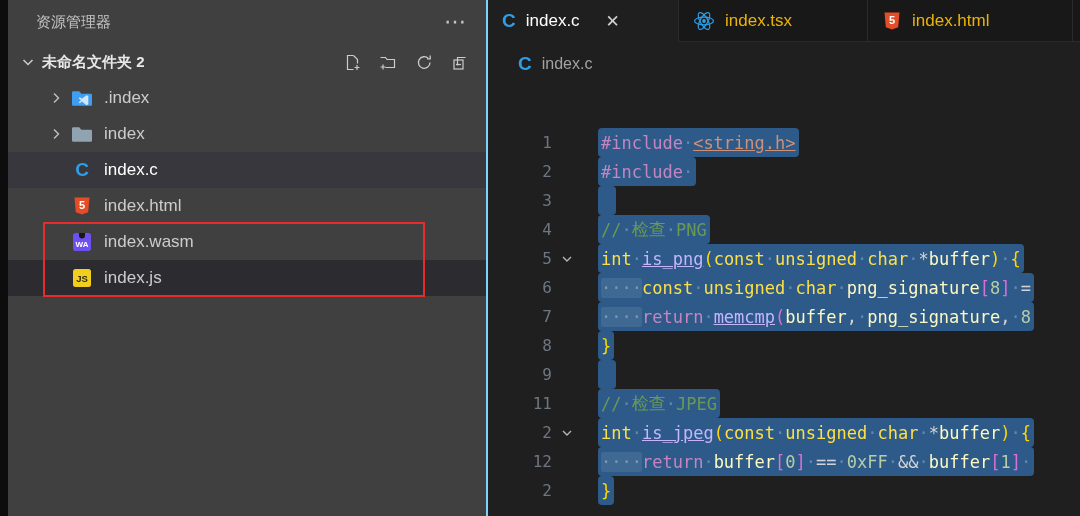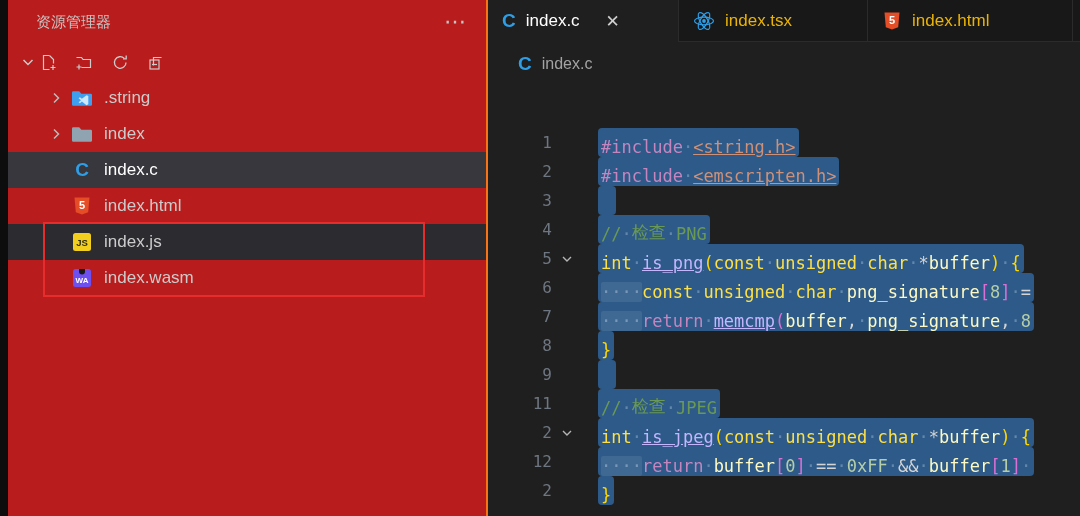--- a/index.html
+++ b/index.html
@@ -2,22 +2,22 @@
 <html><head>
 <meta charset="utf-8">
 <style>
   * { margin:0; padding:0; box-sizing:border-box; }
   html,body { width:1080px; height:516px; overflow:hidden; background:#1f1f1f;
     font-family:"Liberation Sans", sans-serif; }
   .app { position:relative; width:1080px; height:516px; display:flex; }
 
   
   .rail { width:8px; height:100%; background:#0d0d0d; flex:0 0 auto; }
-  .sidebar { width:480px; height:100%; background:#b91c1c; color:#cccccc;
-    border-right:2px solid #f97316; flex:0 0 auto; position:relative; }
+  .sidebar { width:480px; height:100%; background:#404040; color:#cccccc;
+    border-right:2px solid #7dd3fc; flex:0 0 auto; position:relative; }
   .sb-header { height:44px; display:flex; align-items:center; padding:0 18px 0 28px; }
   .sb-title { font-size:15px; color:#c5c5c5; flex:1; }
   .sb-menu { font-size:22px; color:#c5c5c5; letter-spacing:2px; cursor:pointer; line-height:10px; }
   .sb-section { height:36px; display:flex; align-items:center; padding:0 14px 0 12px; }
   .sb-sec-label { font-weight:bold; font-size:15px; color:#e8e8e8; margin-left:6px; flex:1; }
   .sb-actions { display:flex; gap:12px; }
   .sb-actions .act { width:24px; height:24px; display:flex; align-items:center;
     justify-content:center; border-radius:4px; cursor:pointer; }
   .tree { position:relative; }
   .row { height:36px; display:flex; align-items:center; font-size:17px; color:#cccccc; cursor:pointer; }
@@ -43,21 +43,21 @@
   .tab-w1 { width:191px; } .tab-w2 { width:189px; } .tab-w3 { width:205px; }
   .breadcrumb { height:44px; display:flex; align-items:center; padding-left:30px; color:#a3a3a3; font-size:16px; cursor:pointer; }
   .breadcrumb .blabel { margin-left:10px; }
 
   
   .code-area { padding-top:42px; font-family:"DejaVu Sans Mono", monospace; font-size:17px; }
   .cl { height:29px; display:flex; align-items:center; white-space:pre; }
   .ln { width:64px; text-align:right; color:#6e7681; flex:0 0 auto; font-size:16px; }
   .fold { width:30px; flex:0 0 auto; display:flex; align-items:center; justify-content:center; cursor:pointer; }
   .code { flex:1; overflow:hidden; padding-left:16px; height:29px; display:flex; align-items:center; }
-  .sel { background:#2d5a88; border-radius:4px; display:inline-flex; align-items:flex-end; height:29px; padding:0 3px; }
+  .sel { background:#2d5a88; border-radius:4px; display:inline-flex; align-items:center; height:29px; padding:0 3px; }
   .sel.empty { width:18px; }
   .pre { color:#c586c0; } .str { color:#ce9178;text-decoration:underline; } .com { color:#6a9955; }
   .kw  { color:#fde047; } .fn  { color:#c4b5fd;text-decoration:underline; } .var { color:#fef9c3; }
   .num { color:#b5cea8; } .op  { color:#d4d4d4; }
   .b1  { color:#ffd700; } .b2  { color:#da70d6; }
   .ws  { color:rgba(205,225,245,0.33); }
   .wsh { color:rgba(205,225,245,0.40); background:rgba(255,255,255,0.09); border-radius:2px; }
   svg { display:block; }
 </style>
 </head>
@@ -70,20 +70,21 @@
     <div class="sb-header">
       <span class="sb-title">资源管理器</span>
       <span class="sb-menu">⋯</span>
     </div>
     <div class="sb-section">
       <span>
         <svg width="16" height="16" viewBox="0 0 16 16">
             <path d="M3.5 6l4.5 4.5L12.5 6" fill="none" stroke="#cccccc" stroke-width="1.5"></path>
           </svg>
       </span>
+      <span class="sb-sec-label">未命名文件夹 2</span>
       <span class="sb-actions">
           <span class="act">
             <svg width="17" height="17" viewBox="0 0 17 17">
               <g fill="none" stroke="#cccccc" stroke-width="1.2">
                 <path d="M9.5 1.5H3.5v14h6"></path>
                 <path d="M9.5 1.5L13.5 5.5v4"></path>
                 <path d="M13 11v5M10.5 13.5h5"></path>
               </g>
             </svg>
           </span>
@@ -120,21 +121,21 @@
             <svg width="16" height="16" viewBox="0 0 16 16">
               <path d="M6 3.5L10.5 8 6 12.5" fill="none" stroke="#bbbbbb" stroke-width="1.5"></path>
             </svg>
           </span>
           <span class="ficon">
             <svg width="22" height="18" viewBox="0 0 22 18">
               <path d="M1 3.5a1.2 1.2 0 0 1 1.2-1.2h6l2.2 2.4h9.4A1.2 1.2 0 0 1 21 5.9v9.6a1.2 1.2 0 0 1-1.2 1.2H2.2A1.2 1.2 0 0 1 1 15.5z" fill="#3f9ef0"></path>
               <path d="M15.5 6.2l-4.6 3.6-2-1.6-1.3 1 2.4 2-2.4 2 1.3 1 2-1.6 4.6 3.6 1.8-.9V7.1z" fill="#cfe7fb"></path>
             </svg>
           </span>
-          <span class="flabel">.string</span>
+          <span class="flabel">.index</span>
         </div>
         <div class="row">
           <span class="chev">
             <svg width="16" height="16" viewBox="0 0 16 16">
               <path d="M6 3.5L10.5 8 6 12.5" fill="none" stroke="#bbbbbb" stroke-width="1.5"></path>
             </svg>
           </span>
           <span class="ficon">
             <svg width="22" height="18" viewBox="0 0 22 18">
               <path d="M1 3.5a1.2 1.2 0 0 1 1.2-1.2h6l2.2 2.4h9.4A1.2 1.2 0 0 1 21 5.9v9.6a1.2 1.2 0 0 1-1.2 1.2H2.2A1.2 1.2 0 0 1 1 15.5z" fill="#8fa3b0"></path>
@@ -152,40 +153,40 @@
         <div class="row">
           <span class="no-chev"></span>
           <span class="ficon">
             <svg width="20" height="20" viewBox="0 0 20 20">
               <path d="M2.5 1.5h15L16.2 16.3 10 18.5 3.8 16.3z" fill="#e44d26"></path>
               <text x="10" y="13.3" font-size="11" font-weight="bold" fill="#ffffff" text-anchor="middle" font-family="Liberation Sans,sans-serif">5</text>
             </svg>
           </span>
           <span class="flabel">index.html</span>
         </div>
-        <div class="row hovered">
-          <span class="no-chev"></span>
-          <span class="ficon">
-            <svg width="20" height="20" viewBox="0 0 20 20">
-              <rect x="1" y="1" width="18" height="18" rx="2.5" fill="#f2cf1e"></rect>
-              <text x="10" y="14" font-size="9.5" font-weight="bold" fill="#2b2b12" text-anchor="middle" font-family="Liberation Sans,sans-serif">JS</text>
-            </svg>
-          </span>
-          <span class="flabel">index.js</span>
-        </div>
         <div class="row">
           <span class="no-chev"></span>
           <span class="ficon">
             <svg width="20" height="20" viewBox="0 0 20 20">
               <rect x="1" y="1" width="18" height="18" rx="2.5" fill="#6e4ff0"></rect>
               <path d="M7 1h6v2.6a3 3 0 0 1-6 0z" fill="#181818"></path>
               <text x="10" y="15" font-size="8" font-weight="bold" fill="#ffffff" text-anchor="middle" font-family="Liberation Sans,sans-serif">WA</text>
             </svg>
           </span>
           <span class="flabel">index.wasm</span>
+        </div>
+        <div class="row hovered">
+          <span class="no-chev"></span>
+          <span class="ficon">
+            <svg width="20" height="20" viewBox="0 0 20 20">
+              <rect x="1" y="1" width="18" height="18" rx="2.5" fill="#f2cf1e"></rect>
+              <text x="10" y="14" font-size="9.5" font-weight="bold" fill="#2b2b12" text-anchor="middle" font-family="Liberation Sans,sans-serif">JS</text>
+            </svg>
+          </span>
+          <span class="flabel">index.js</span>
         </div>
       </div>
     <div class="red-annotation"></div>
   </div>
 
   <div class="editor-col">
     <div class="tabbar">
         <div class="tab tab-w1 active">
           <span><span class="icon-c">C</span></span>
           <span class="tlabel">index.c</span>
@@ -213,21 +214,21 @@
           </span>
           <span class="tlabel">index.html</span>
         </div>
       </div>
     <div class="breadcrumb">
       <span class="icon-c">C</span>
       <span class="blabel">index.c</span>
     </div>
     <div class="code-area">
         <div class="cl"><span class="ln">1</span><span class="fold"></span><span class="code"><span class="sel"><span class="pre">#include</span><span class="ws">·</span><span class="str">&lt;string.h&gt;</span></span></span></div>
-        <div class="cl"><span class="ln">2</span><span class="fold"></span><span class="code"><span class="sel"><span class="pre">#include</span><span class="ws">·</span><span class="str">&lt;emscripten.h&gt;</span></span></span></div>
+        <div class="cl"><span class="ln">2</span><span class="fold"></span><span class="code"><span class="sel"><span class="pre">#include</span><span class="ws">·</span></span></span></div>
         <div class="cl"><span class="ln">3</span><span class="fold"></span><span class="code"><span class="sel empty"></span></span></div>
         <div class="cl"><span class="ln">4</span><span class="fold"></span><span class="code"><span class="sel"><span class="com">//</span><span class="ws">·</span><span class="com">检查</span><span class="ws">·</span><span class="com">PNG</span></span></span></div>
         <div class="cl"><span class="ln">5</span><span class="fold"><svg width="14" height="14" viewBox="0 0 14 14">
               <path d="M3 5l4 4 4-4" fill="none" stroke="#b5b5b5" stroke-width="1.4"></path>
             </svg></span><span class="code"><span class="sel"><span class="kw">int</span><span class="ws">·</span><span class="fn">is_png</span><span class="b1">(</span><span class="kw">const</span><span class="ws">·</span><span class="kw">unsigned</span><span class="ws">·</span><span class="kw">char</span><span class="ws">·</span><span class="op">*</span><span class="var">buffer</span><span class="b1">)</span><span class="ws">·</span><span class="b1">{</span></span></span></div>
         <div class="cl"><span class="ln">6</span><span class="fold"></span><span class="code"><span class="sel"><span class="wsh">····</span><span class="kw">const</span><span class="ws">·</span><span class="kw">unsigned</span><span class="ws">·</span><span class="kw">char</span><span class="ws">·</span><span class="var">png_signature</span><span class="b2">[</span><span class="num">8</span><span class="b2">]</span><span class="ws">·</span><span class="op">=</span></span></span></div>
         <div class="cl"><span class="ln">7</span><span class="fold"></span><span class="code"><span class="sel"><span class="wsh">····</span><span class="pre">return</span><span class="ws">·</span><span class="fn">memcmp</span><span class="b2">(</span><span class="var">buffer</span><span class="op">,</span><span class="ws">·</span><span class="var">png_signature</span><span class="op">,</span><span class="ws">·</span><span class="num">8</span></span></span></div>
         <div class="cl"><span class="ln">8</span><span class="fold"></span><span class="code"><span class="sel"><span class="b1">}</span></span></span></div>
         <div class="cl"><span class="ln">9</span><span class="fold"></span><span class="code"><span class="sel empty"></span></span></div>
         <div class="cl"><span class="ln">11</span><span class="fold"></span><span class="code"><span class="sel"><span class="com">//</span><span class="ws">·</span><span class="com">检查</span><span class="ws">·</span><span class="com">JPEG</span></span></span></div>

